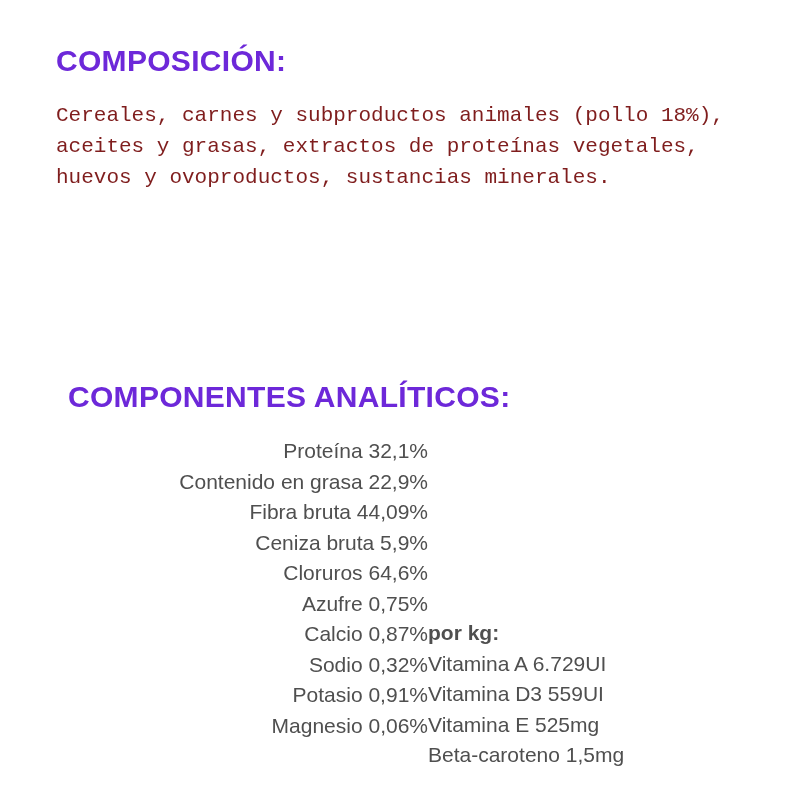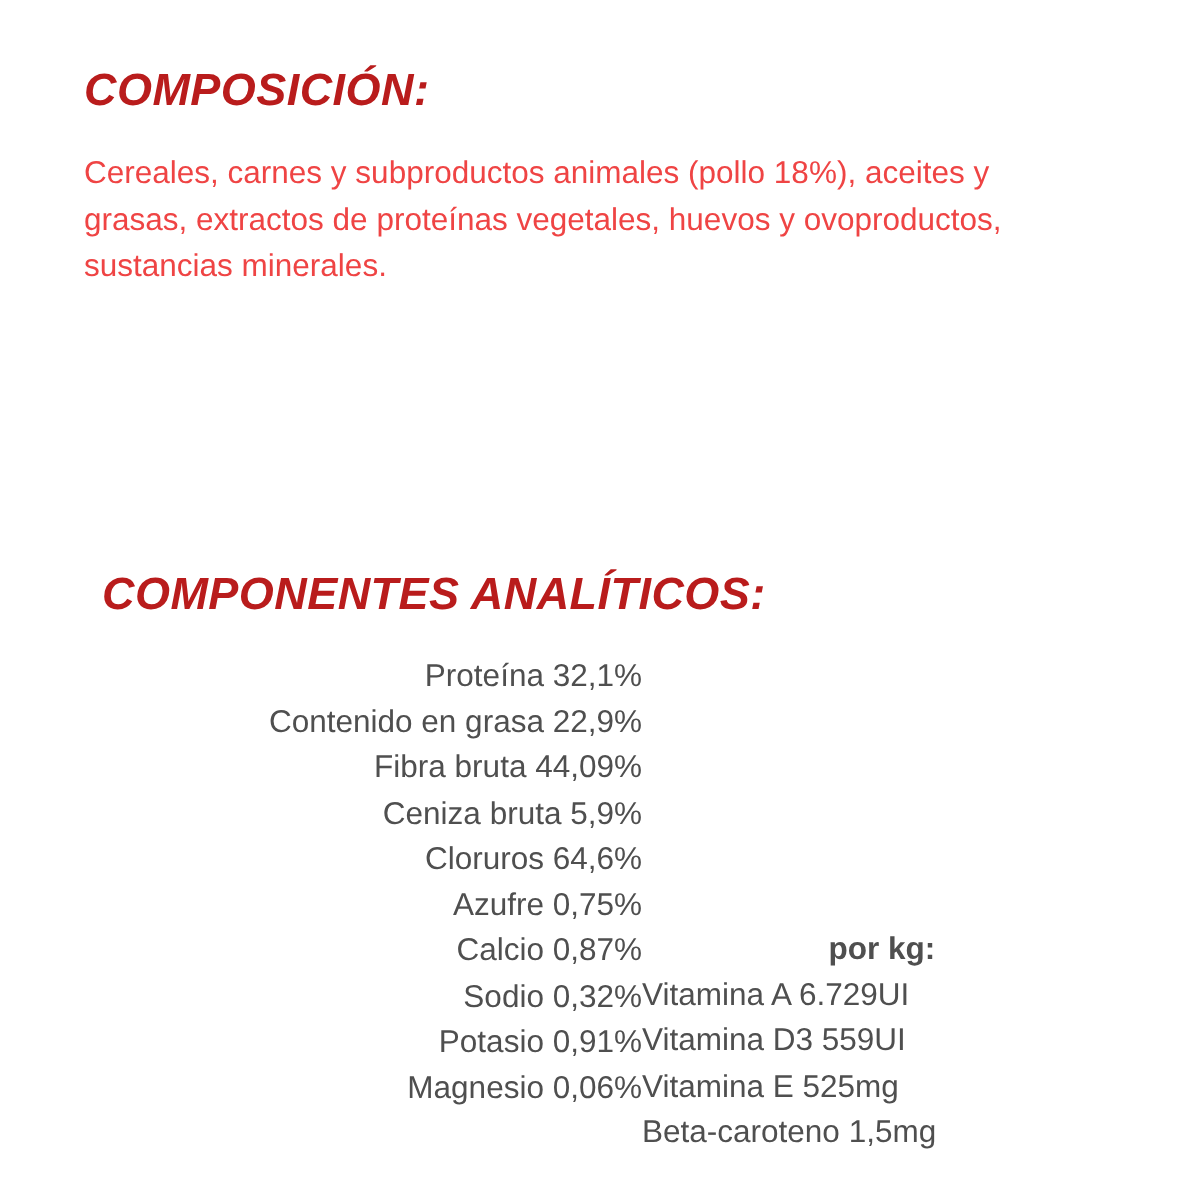--- a/index.html
+++ b/index.html
@@ -15,39 +15,39 @@
     overflow: hidden;
   }
   .page {
     position: relative;
     width: 800px;
     height: 800px;
     box-sizing: border-box;
     padding: 0 56px;
   }
   .section-title {
-    color: #b91c1c;
+    color: #6d28d9;
     font-size: 30px;
     font-weight: bold;
     letter-spacing: 0.3px;
     margin: 0;
-    font-style: italic;
   }
   #composition-section {
     position: absolute;
     left: 56px;
     top: 44px;
     width: 690px;
   }
   #composition-text {
     margin: 22px 0 0 0;
     font-size: 21px;
     line-height: 31px;
-    color: #ef4444;
+    color: #7f1d1d;
     max-width: 670px;
+    font-family: Liberation Mono, monospace;
   }
   #analytical-section {
     position: absolute;
     left: 56px;
     top: 380px;
     width: 700px;
     margin-left: 12px;
   }
   .analytic-columns {
     display: flex;
@@ -68,21 +68,20 @@
     line-height: 30.5px;
     color: #4f4f4f;
     white-space: nowrap;
   }
   .vitamin-heading {
     font-size: 21px;
     line-height: 30.5px;
     color: #4f4f4f;
     font-weight: bold;
     white-space: nowrap;
-    text-align: center;
   }
   .vitamin-line {
     font-size: 21px;
     line-height: 30.5px;
     color: #4f4f4f;
     white-space: nowrap;
   }
 </style>
 </head>
 <body>

